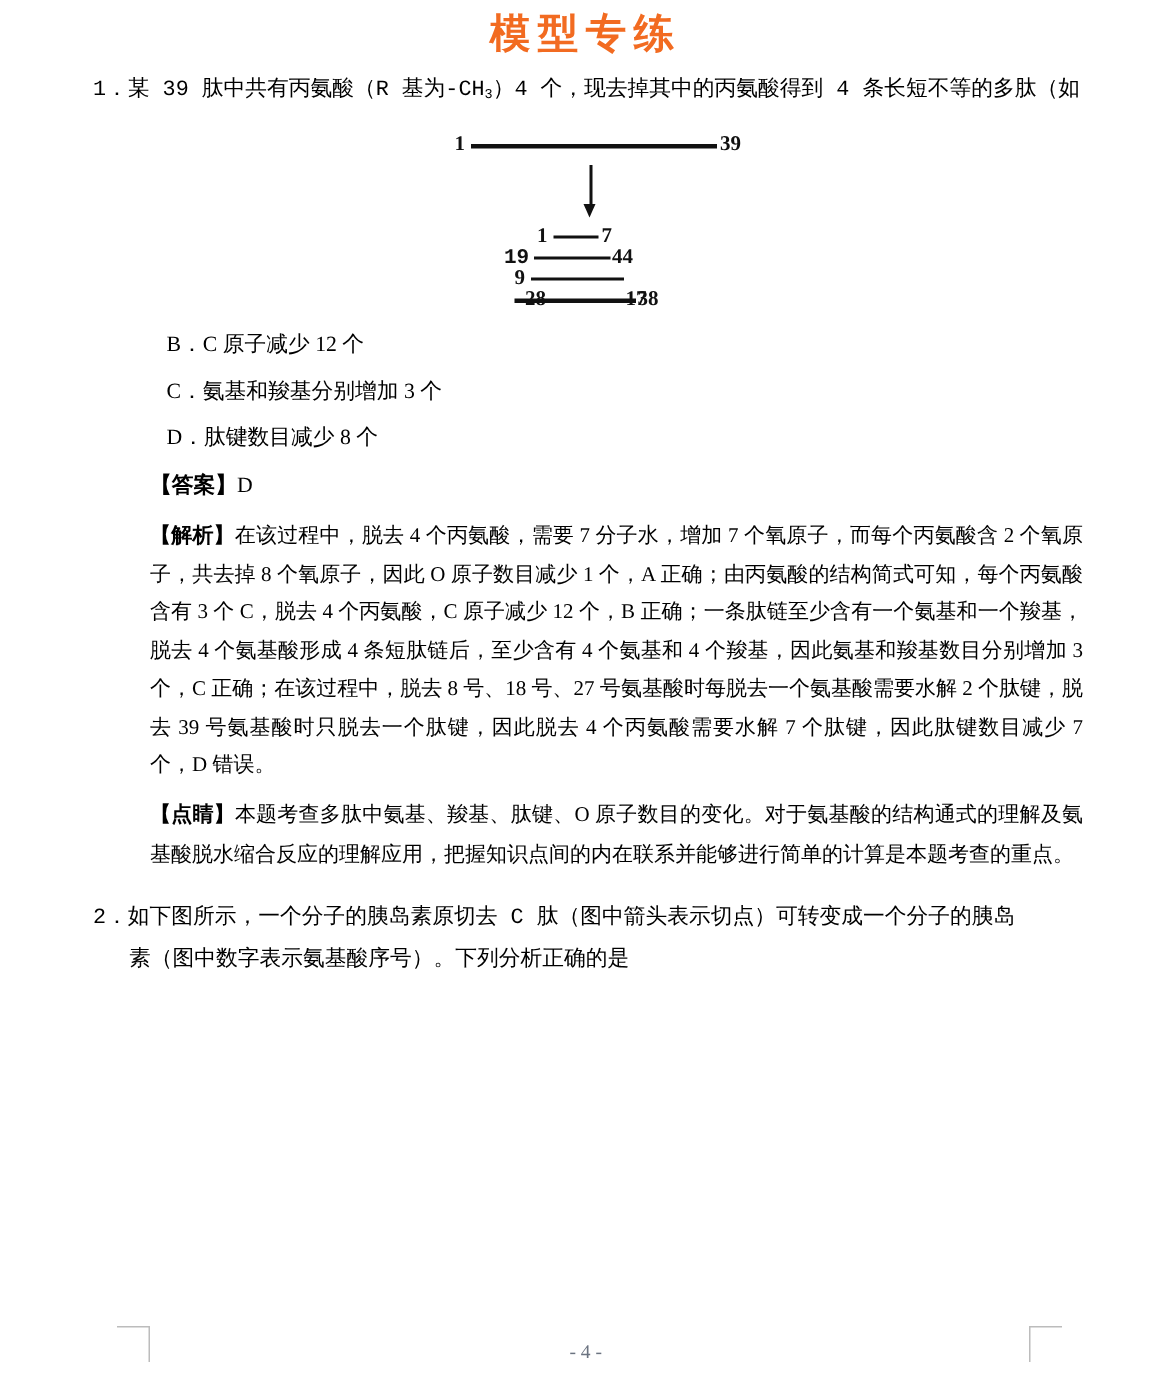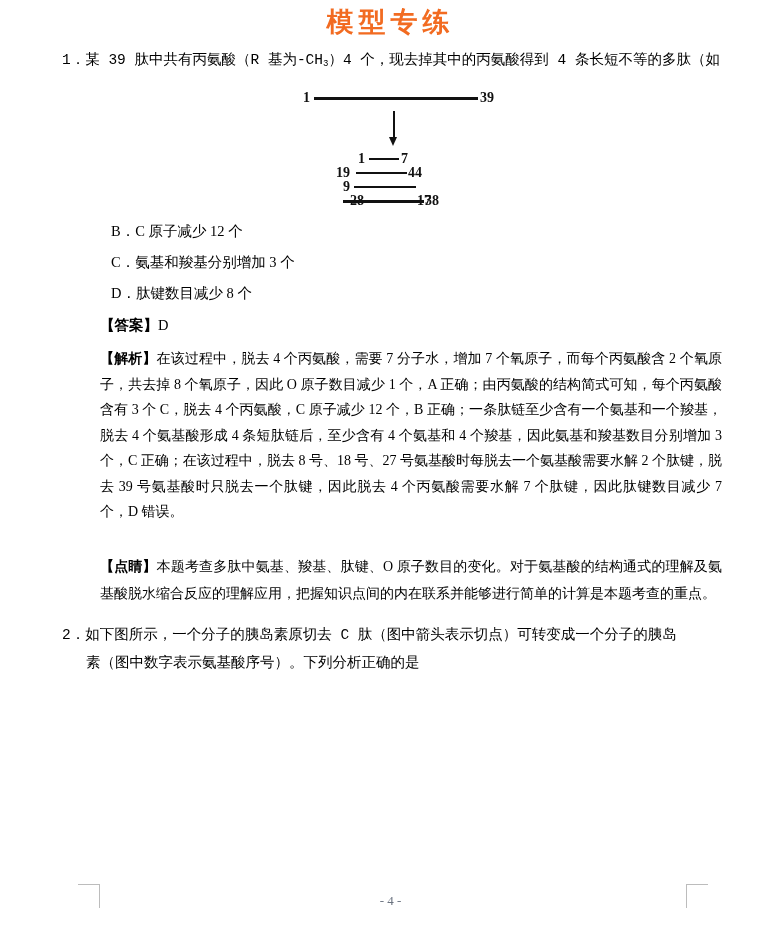--- a/index.html
+++ b/index.html
@@ -94,21 +94,21 @@
     margin-top: 6px;
   }
   .analysis b, .tip b { font-weight: bold; }
 
   .tip {
     font-size: 14px;
     line-height: 27px;
     padding-left: 38px;
     text-align: justify;
     text-justify: inter-ideograph;
-    margin-top: 28px;
+    margin-top: 6px;
   }
 
   .q2 {
     margin-top: 14px;
   }
 
   
   .diagram {
     position: relative;
     height: 118px;
@@ -188,21 +188,21 @@
       <span class="pep-bar" style="left:252px; top:11px; width:164px; height:2.5px;"></span>
       <span class="pep-num" style="left:418px; top:5px;">39</span>
 
       <span class="arrow-shaft" style="left:331px; top:25px; height:28px;"></span>
       <span class="arrow-head" style="left:327px; top:51px;"></span>
 
       <span class="pep-num" style="left:296px; top:66px;">1</span>
       <span class="pep-bar" style="left:307px; top:72px; width:30px; height:2px;"></span>
       <span class="pep-num" style="left:339px; top:66px;">7</span>
 
-      <span class="pep-num" style="left:274px; top:80px;">19</span>
+      <span class="pep-num" style="left:274px; top:80px;font-family:Liberation Mono, monospace;">19</span>
       <span class="pep-bar" style="left:294px; top:86px; width:51px; height:2px;"></span>
       <span class="pep-num" style="left:346px; top:80px;">44</span>
 
       <span class="pep-num" style="left:281px; top:94px;">9</span>
       <span class="pep-bar" style="left:292px; top:100px; width:62px; height:1.5px;"></span>
       <span class="pep-num" style="left:355px; top:108px;">17</span>
 
       <span class="pep-num" style="left:260px; top:108px;margin-left:28px;">28</span>
       <span class="pep-bar" style="left:281px; top:114px; width:81px; height:2.5px;"></span>
       <span class="pep-num" style="left:363px; top:108px;">38</span>

